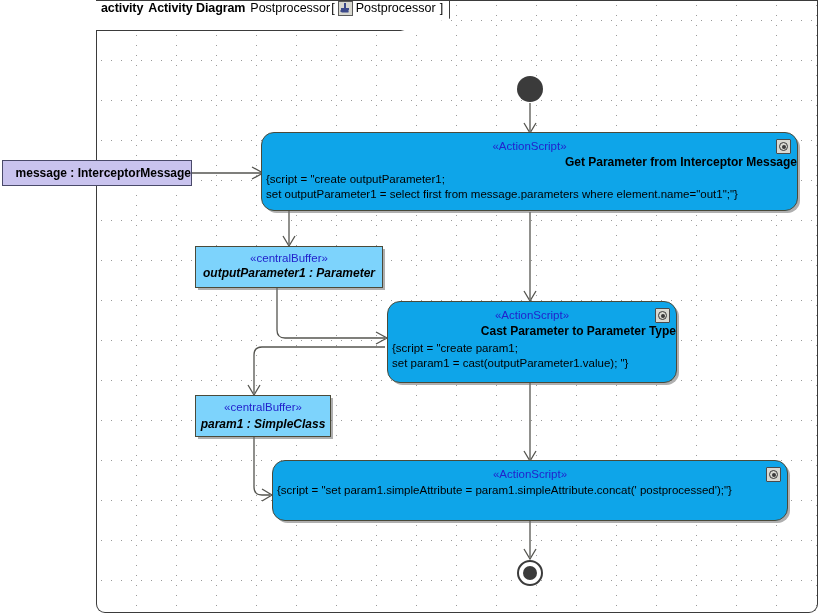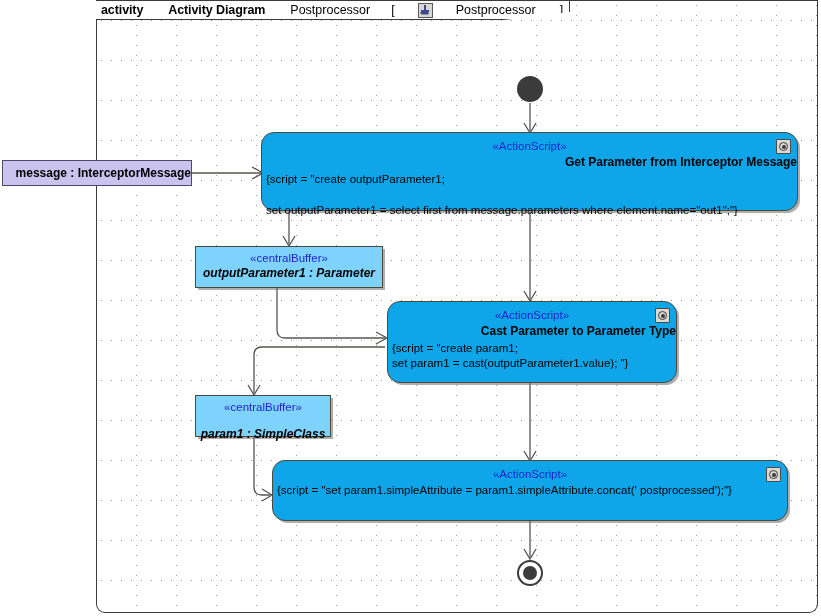--- a/index.html
+++ b/index.html
@@ -45,33 +45,32 @@
     width: 722px;
     height: 1.5px;
     background: #3b3b3b;
   }
 
   
   #frame-header {
     position: absolute;
     left: 96px;
     top: 1px;
-    height: 19px;
+    height: 30px;
     display: flex;
-    align-items: center;
+    align-items: flex-start;
     padding: 0 6px 0 5px;
     background: #ffffff;
     border-right: 1.5px solid #3b3b3b;
     border-bottom: 1.5px solid #3b3b3b;
     box-sizing: border-box;
     white-space: nowrap;
     z-index: 6;
     
     clip-path: polygon(0 0, 100% 0, 100% 58%, 86% 100%, 0 100%);
-    gap: 20px;
   }
   .hdr-kw {
     font-size: 12.5px;
     font-weight: bold;
     color: #000;
     letter-spacing: -0.1px;
   }
   .hdr-name {
     font-size: 12.5px;
     color: #000;
@@ -315,39 +314,39 @@
 
   <div class="pin-node" style="left:2px; top:160px; width:190px; height:26px;">
     <span class="pin-label">message : InterceptorMessage</span>
   </div>
 
   <div class="action-node" style="left:261px; top:132px; width:537px; height:79px;">
     <div class="badge" style="right:6px; top:6px;"></div>
     <div class="stereotype" style="margin-top:6px;">«ActionScript»</div>
     <div class="node-title">Get Parameter from Interceptor Message</div>
     <div class="node-body">{script = "create outputParameter1;</div>
-    <div class="node-body" style="margin-top:16px;">set outputParameter1 = select first from message.parameters where element.name="out1";"}</div>
+    <div class="node-body" style="margin-top:0;">set outputParameter1 = select first from message.parameters where element.name="out1";"}</div>
   </div>
 
   <div class="buffer-node" style="left:195px; top:246px; width:188px; height:42px;">
     <div class="stereotype" style="margin-top:4px;">«centralBuffer»</div>
     <div class="buffer-name" style="margin-top:1px;">outputParameter1 : Parameter</div>
   </div>
 
   <div class="action-node" style="left:387px; top:301px; width:290px; height:82px;">
     <div class="badge" style="right:6px; top:6px;"></div>
     <div class="stereotype" style="margin-top:6px;">«ActionScript»</div>
     <div class="node-title">Cast Parameter to Parameter Type</div>
     <div class="node-body">{script = "create param1;</div>
     <div class="node-body" style="margin-top:0;">set param1 = cast(outputParameter1.value); "}</div>
   </div>
 
   <div class="buffer-node" style="left:195px; top:395px; width:136px; height:42px;">
     <div class="stereotype" style="margin-top:4px;">«centralBuffer»</div>
-    <div class="buffer-name" style="margin-top:13px;">param1 : SimpleClass</div>
+    <div class="buffer-name" style="margin-top:3px;">param1 : SimpleClass</div>
   </div>
 
   <div class="action-node" style="left:272px; top:460px; width:516px; height:61px;">
     <div class="badge" style="right:6px; top:6px;"></div>
     <div class="stereotype" style="margin-top:6px;">«ActionScript»</div>
     <div class="node-body">{script = "set param1.simpleAttribute = param1.simpleAttribute.concat(' postprocessed');"}</div>
   </div>
 
   <div id="final-node" style="left:517px; top:560px;"></div>
 

